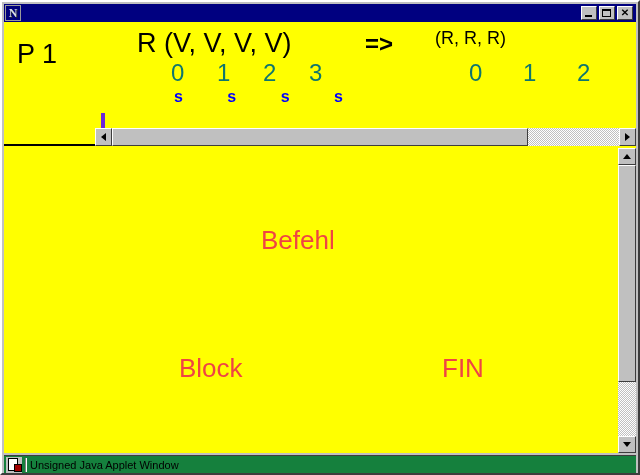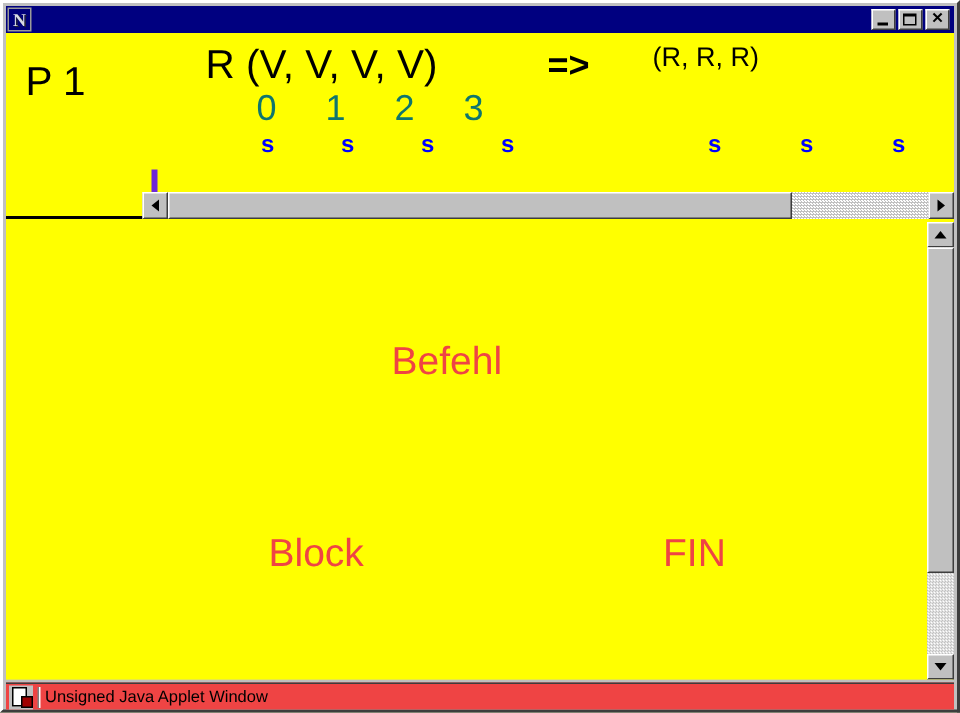--- a/index.html
+++ b/index.html
@@ -312,21 +312,21 @@
     box-sizing: border-box;
   }
 
   
   .statusbar {
     position: absolute;
     left: 2px;
     top: 453px;
     width: 632px;
     height: 18px;
-    background: #ef4444;
+    background: #15803d;
     border-top: 1px solid #3d3d3d;
     box-sizing: border-box;
     display: flex;
     align-items: center;
   }
   .status-icon {
     width: 16px; height: 16px;
     margin-left: 2px;
     position: relative;
     flex: 0 0 16px;
@@ -392,23 +392,23 @@
       <div class="p-label">P 1</div>
     </div>
 
     <div class="instr-panel">
       <div class="instr-inner">
         <div class="instr-row sig-main">R (V, V, V, V)</div>
         <div class="instr-row sig-arrow">=&gt;</div>
         <div class="instr-row sig-out">(R, R, R)</div>
 
         <div class="instr-row idx-row idx-in">0 1 2 3</div>
+        <div class="instr-row idx-row idx-out">0 1 2</div>
 
         <div class="instr-row sub-row sub-in">s s s s</div>
-        <div class="instr-row sub-row sub-out">s s s</div>
       </div>
     </div>
 
     <div class="hscroll">
       <div class="sb-arrow">
         <span class="tri tri-left"></span>
       </div>
       <div class="sb-track">
         <div class="sb-thumb-h" style="width: 82%;"></div>
       </div>

